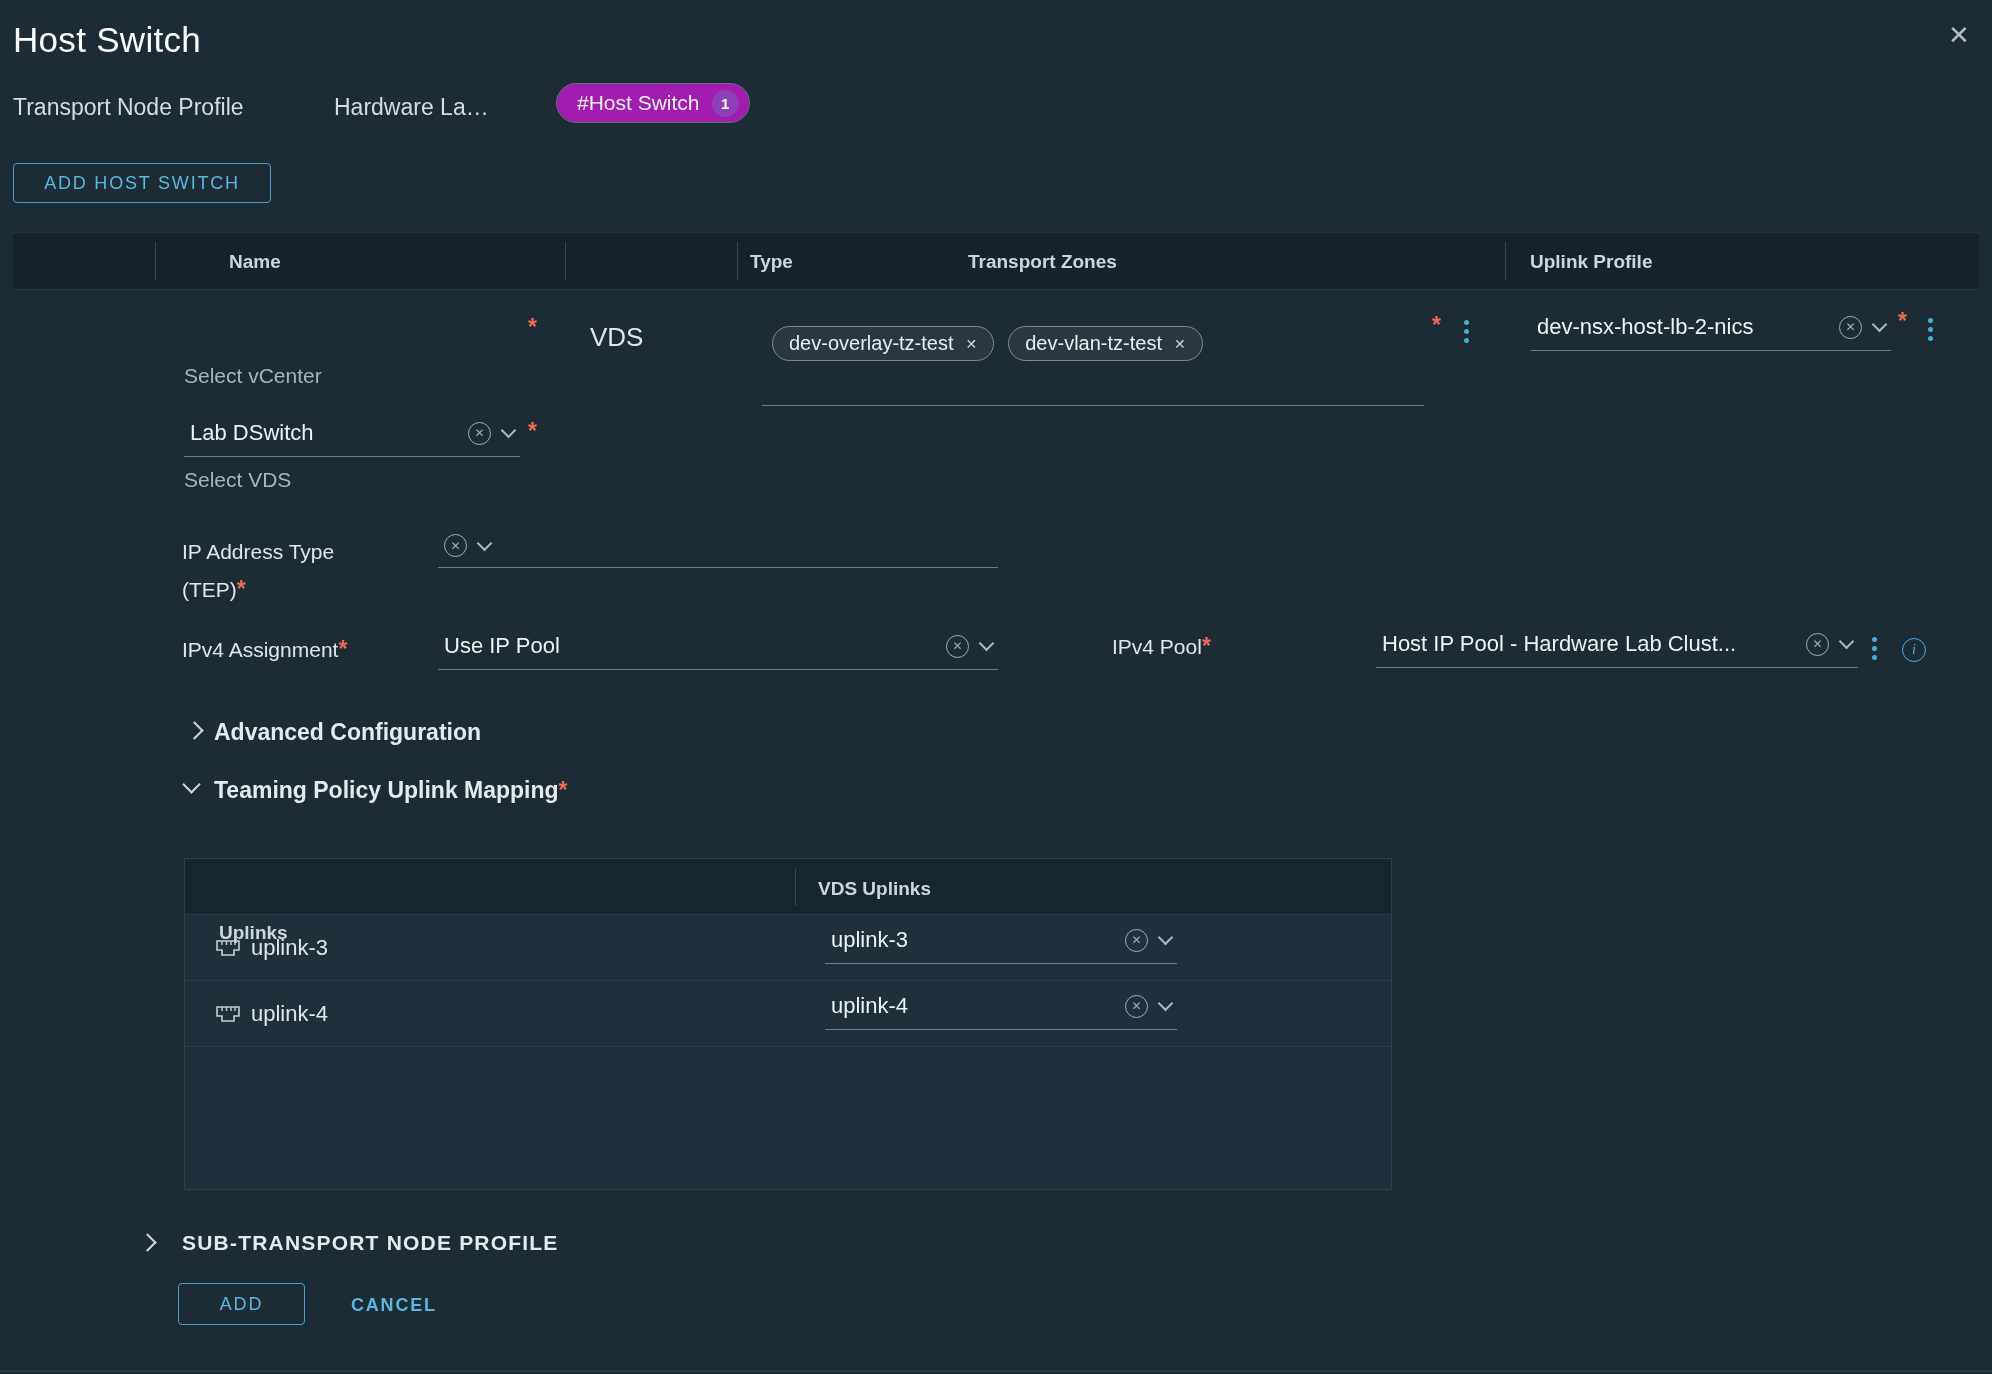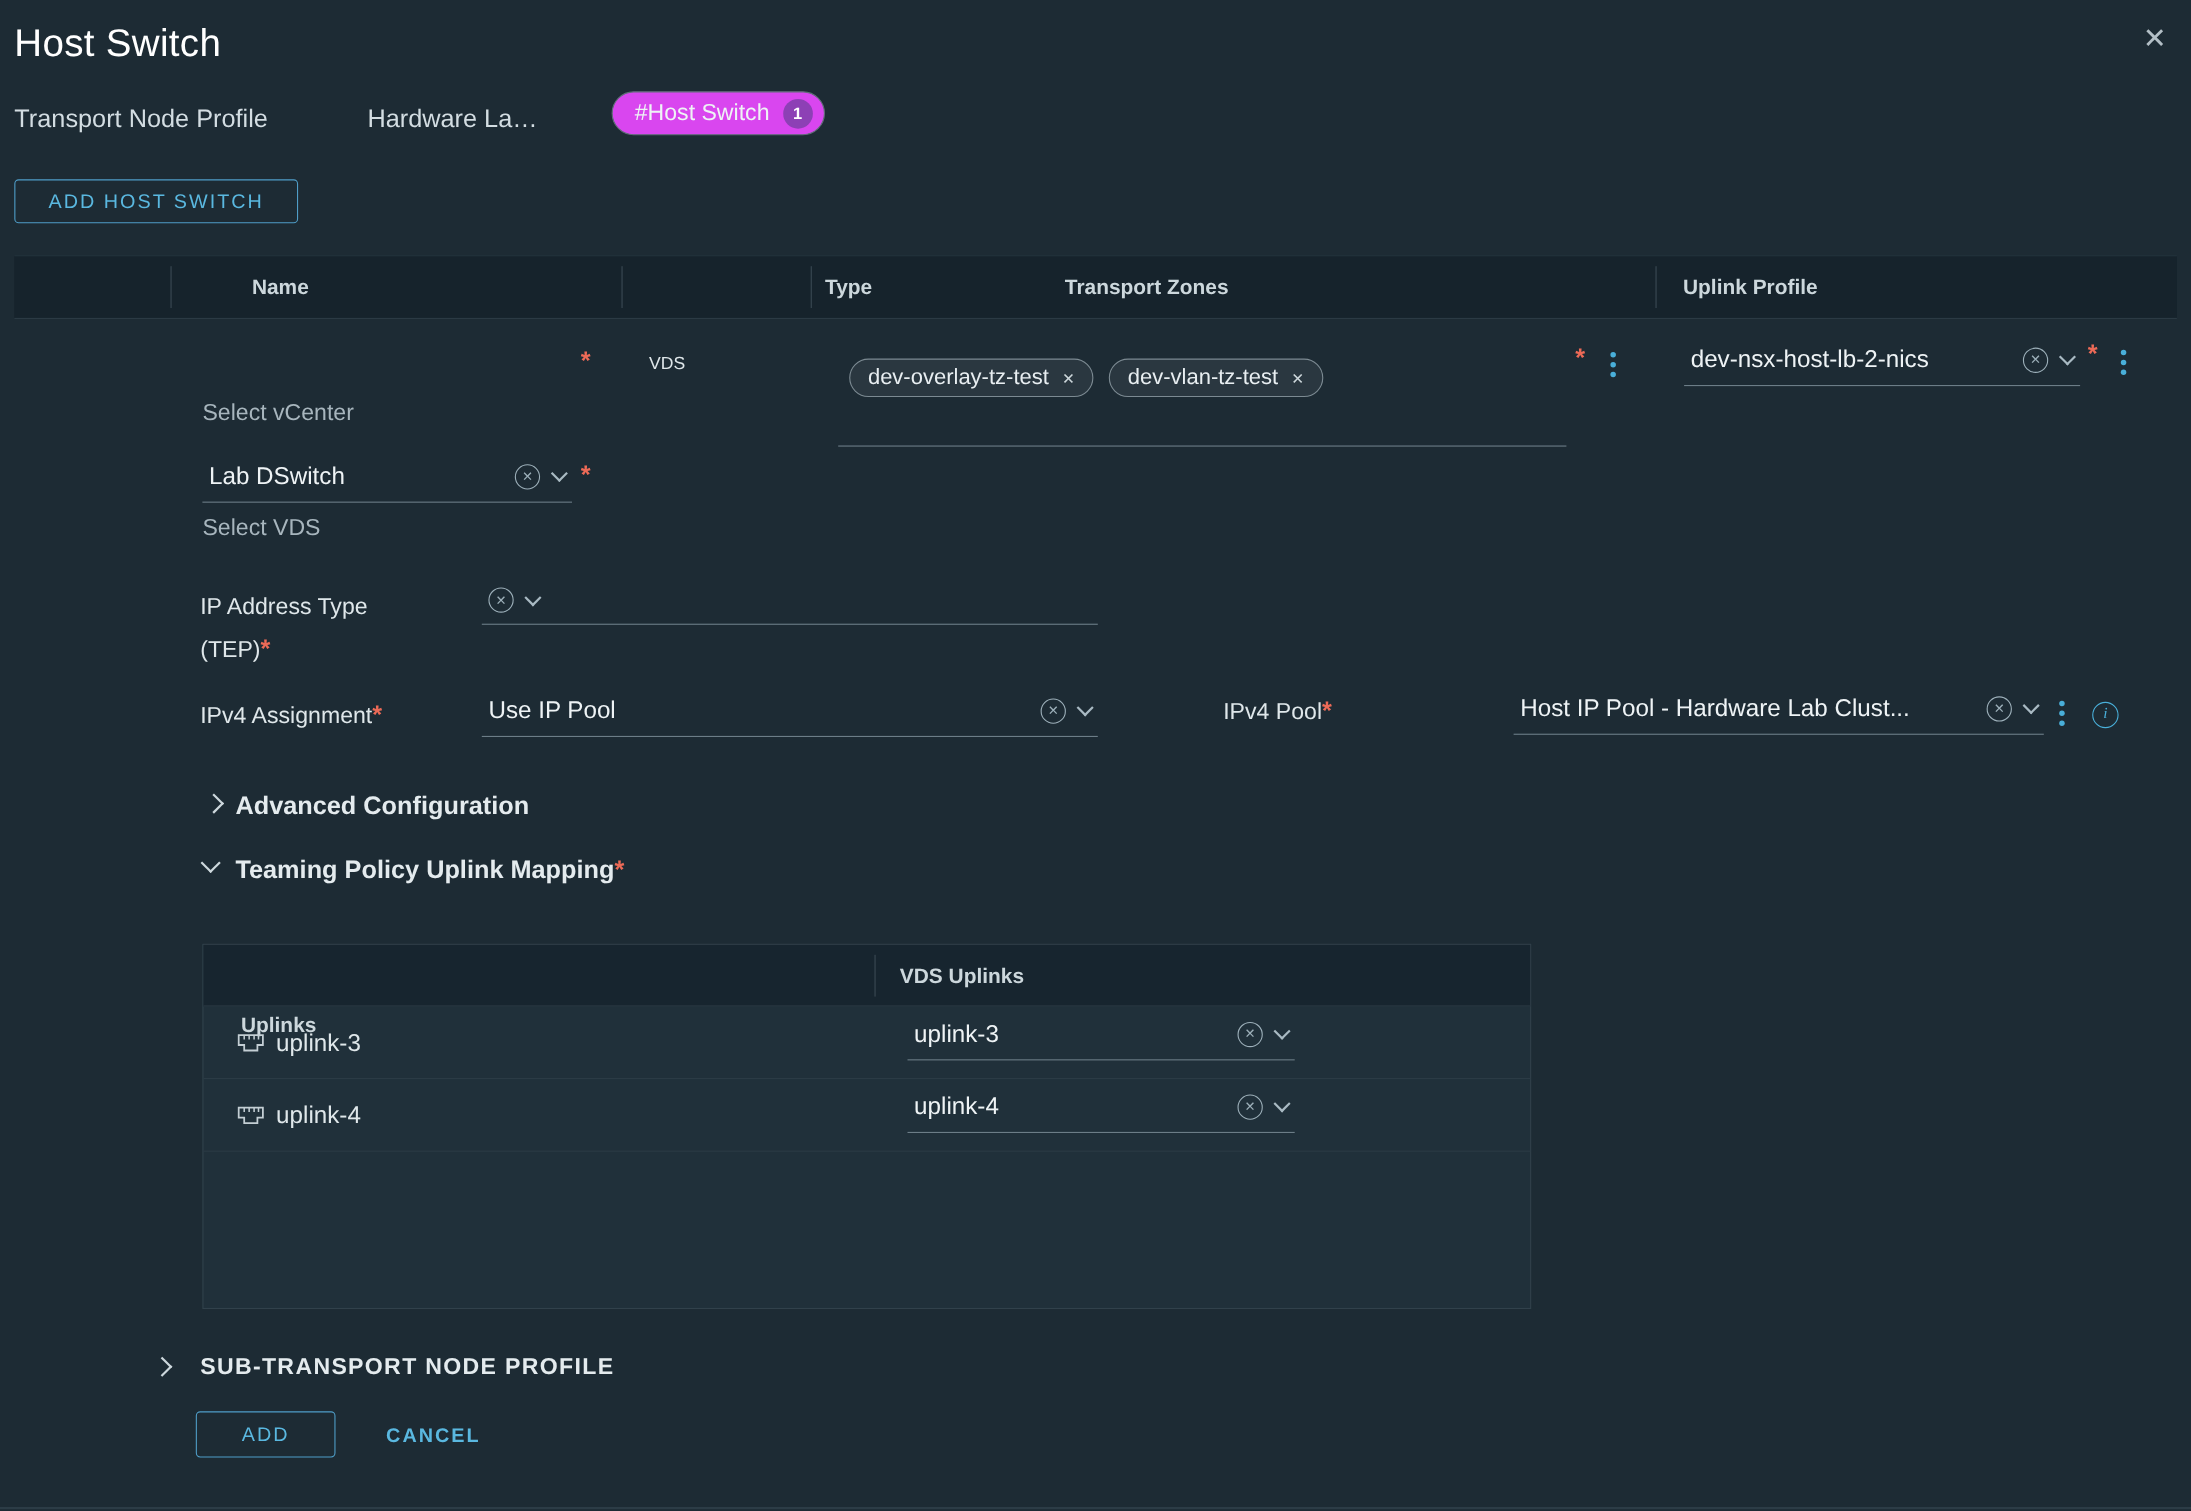--- a/index.html
+++ b/index.html
@@ -11,21 +11,21 @@
   }
   .abs { position:absolute; }
 
   
   .title { font-size:35px; font-weight:500; color:#ffffff; letter-spacing:.3px; }
   .close { font-size:26px; color:#b3bfc6; cursor:pointer; }
 
   .tab { font-size:23px; color:#d3dde2; cursor:pointer; }
   .pill {
     display:flex; align-items:center; gap:12px; height:40px; padding:0 10px 0 20px;
-    border:1px solid #5f6e78; border-radius:20px; background:#d946ef; cursor:pointer;
+    border:1px solid #5f6e78; border-radius:20px; background:#a21caf; cursor:pointer;
   }
   .pill .plabel { font-size:21px; color:#eef3f5; }
   .badge {
     width:27px; height:27px; border-radius:50%; background:#8d40b5; color:#fff;
     display:flex; align-items:center; justify-content:center; font-size:15px; font-weight:700;
   }
 
   .btn-outline {
     display:flex; align-items:center; justify-content:center;
     border:1px solid #4f9dc7; border-radius:4px; background:transparent;
@@ -67,21 +67,21 @@
 
   .info {
     width:24px; height:24px; border:1.6px solid #49afd9; border-radius:50%;
     color:#49afd9; display:flex; align-items:center; justify-content:center;
     font-size:14px; font-style:italic; font-family:"Liberation Serif", serif; cursor:pointer;
   }
   .info::before { content:"i"; }
 
   .label { font-size:21px; color:#dfe7ea; }
   .helper { font-size:21px; color:#a7b5bd; }
-  .plain-val { font-size:16px; color:#dfe7ea; }
+  .plain-val { font-size:26px; color:#dfe7ea; }
 
   
   .tzbox { border-bottom:1px solid #6c7d87; padding:6px 0 0 10px; }
   .chips { display:flex; gap:14px; }
   .chip {
     display:inline-flex; align-items:center; gap:12px; height:35px; padding:0 16px;
     border:1px solid #7c8a92; border-radius:18px; background:#2a3740;
     font-size:20px; color:#e8eef1; cursor:pointer; white-space:nowrap;
   }
   .chip .chipx { font-size:14px; color:#cdd7db; cursor:pointer; }

